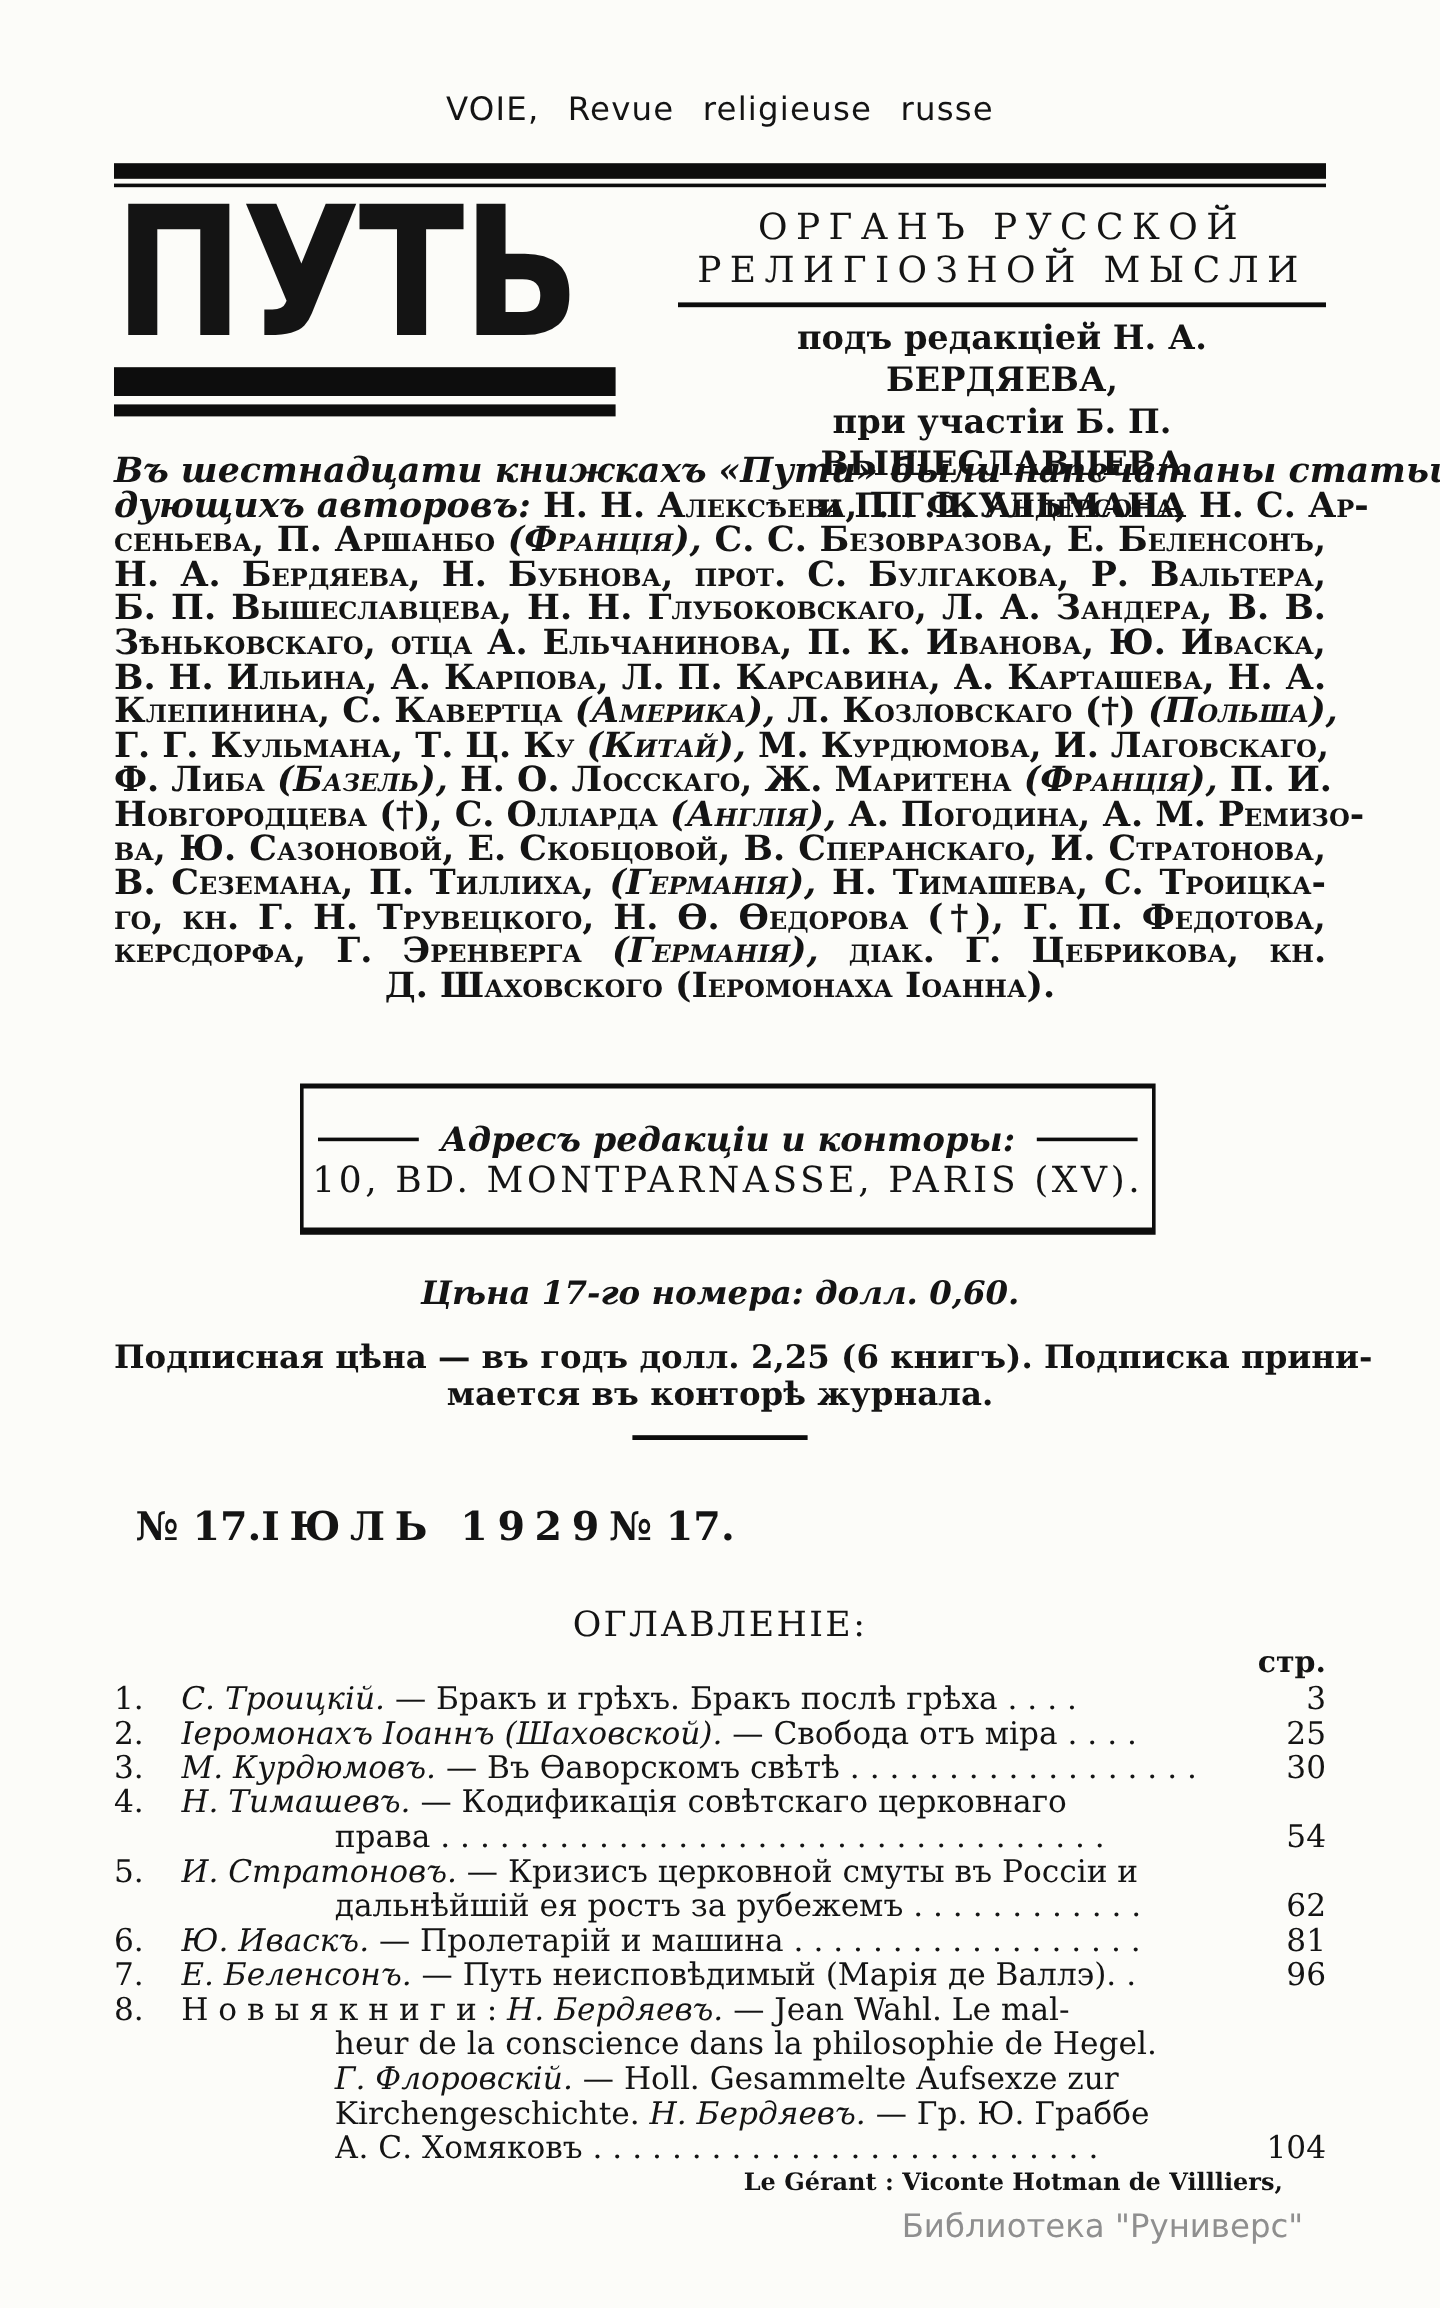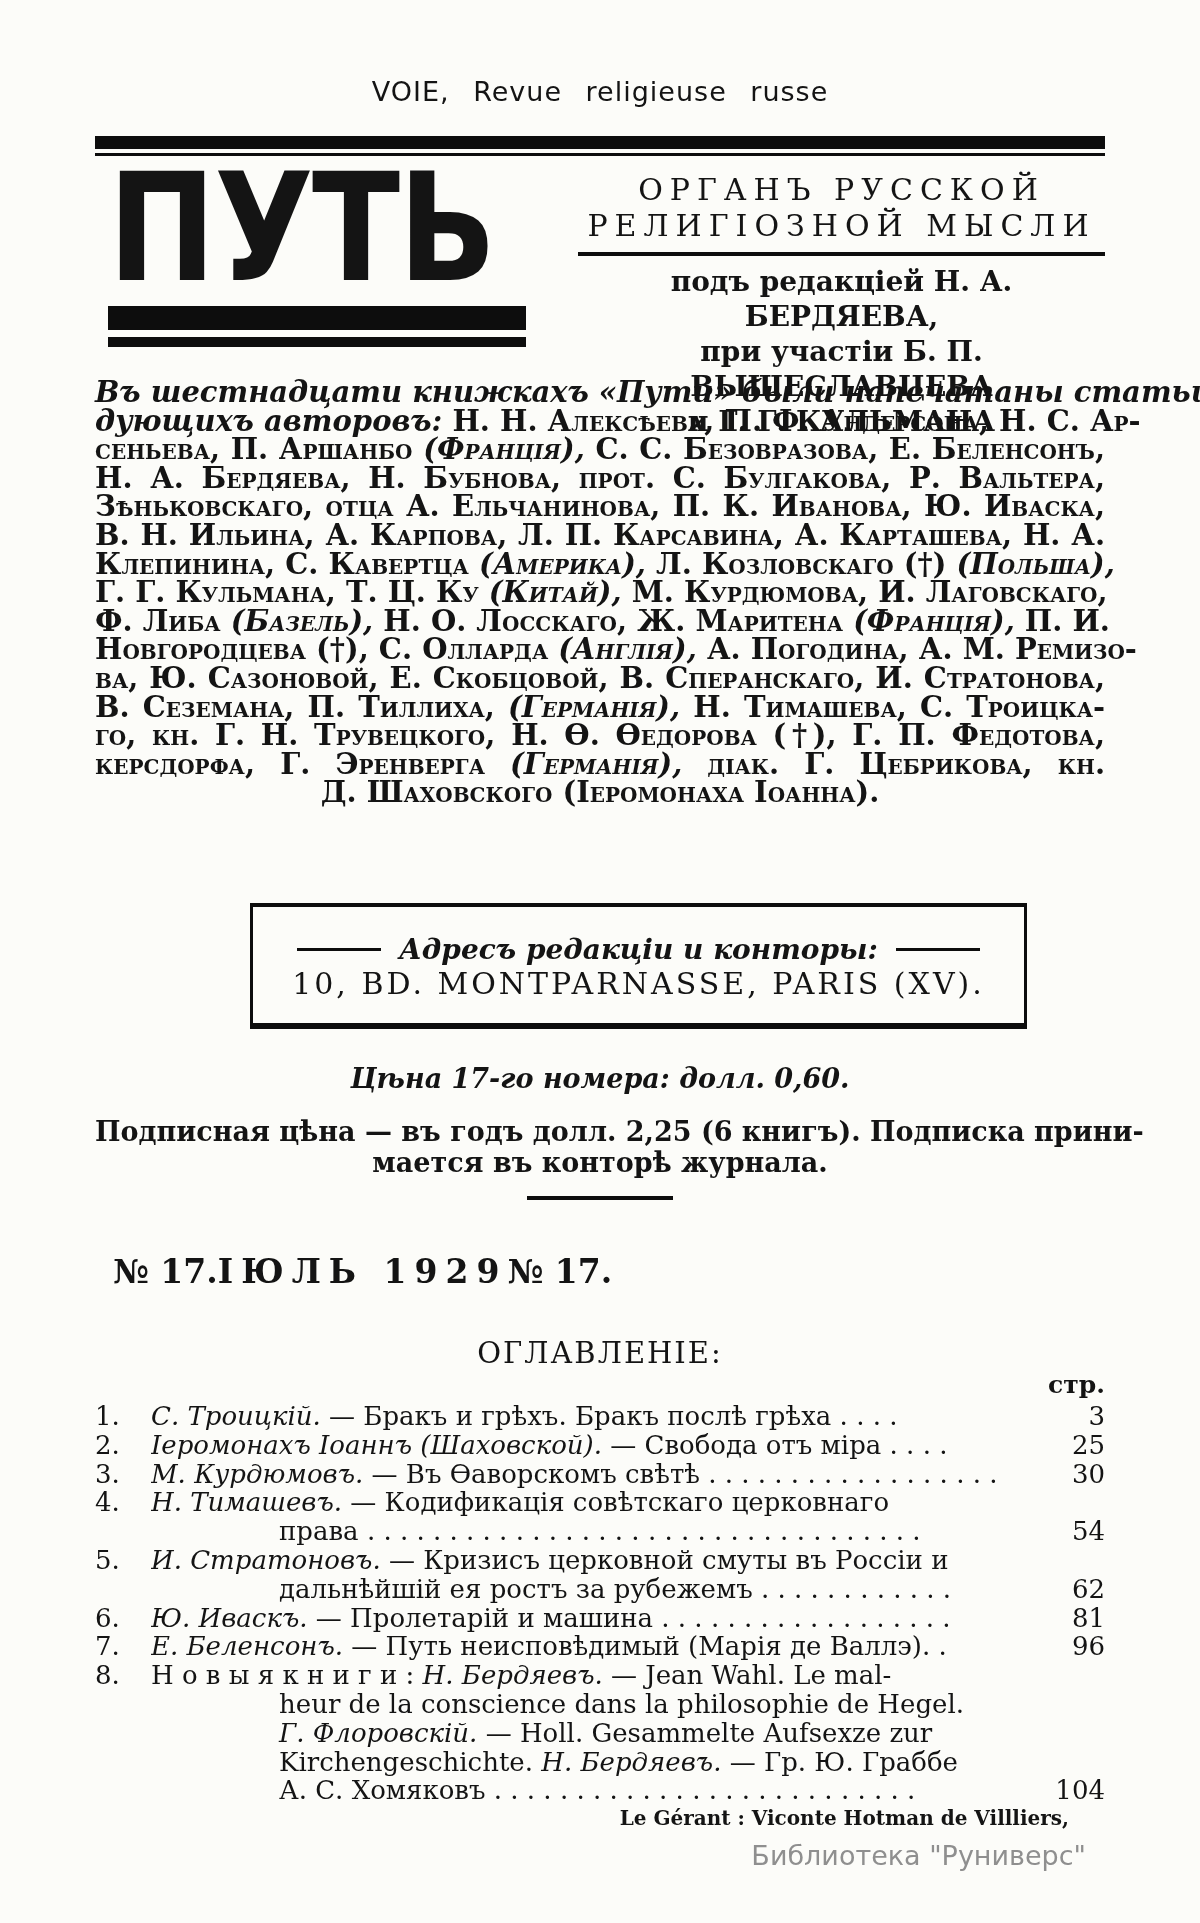--- a/index.html
+++ b/index.html
@@ -7,40 +7,40 @@
         font-family:"DejaVu Serif",serif;overflow:hidden;}
 
   .french-title{position:absolute;top:76px;left:0;right:0;text-align:center;
     font-family:"DejaVu Sans",sans-serif;font-weight:normal;font-size:27px;
     letter-spacing:1px;word-spacing:14px;}
 
   .top-rule{position:absolute;top:136px;left:95px;right:95px;}
   .top-rule .bar{height:13px;background:#0d0d0d;}
   .top-rule .line{height:3px;background:#0d0d0d;margin-top:4px;}
 
-  .masthead{position:absolute;top:170px;left:108px;right:95px;display:flex;}
+  .masthead{position:absolute;top:170px;left:95px;right:95px;display:flex;}
   .logo-block{width:418px;flex:none;}
   .logo-text{font-family:"DejaVu Sans",sans-serif;font-weight:bold;font-size:150px;
     line-height:116px;height:128px;letter-spacing:-2px;transform:scaleX(.86);
     transform-origin:left top;white-space:nowrap;}
   .logo-bar1{height:24px;background:#0d0d0d;margin-top:8px;}
   .logo-bar2{height:10px;background:#0d0d0d;margin-top:7px;}
   .organ-block{flex:1;padding-left:52px;padding-top:2px;text-align:center;}
   .organ-line{font-size:30px;line-height:36px;letter-spacing:7px;white-space:nowrap;}
   .organ-rule{height:4px;background:#0d0d0d;margin-top:8px;}
   .editors{margin-top:8px;font-weight:bold;font-size:28px;line-height:35px;}
 
   .authors{position:absolute;top:378px;left:95px;right:95px;
     font-weight:bold;font-size:29px;line-height:28.6px;}
   .para-line{text-align:justify;text-align-last:justify;white-space:nowrap;}
   .para-line.center{text-align:center;text-align-last:center;white-space:normal;}
   .it{font-style:italic;}
   .sc{font-variant:small-caps;}
 
-  .address-box{position:absolute;top:903px;left:250px;width:777px;height:126px;
+  .address-box{position:absolute;top:903px;left:250px;width:713px;height:126px;
     box-sizing:border-box;border:3px solid #0d0d0d;border-top-width:4px;
     border-bottom-width:6px;text-align:center;}
   .addr-row{margin-top:26px;display:flex;align-items:center;justify-content:center;gap:18px;}
   .addr-label{font-style:italic;font-weight:bold;font-size:28px;white-space:nowrap;}
   .dash{height:3px;background:#0d0d0d;width:84px;flex:none;}
   .addr-street{font-size:30px;letter-spacing:3px;white-space:nowrap;}
 
   .price-line{position:absolute;top:1063px;left:0;right:0;text-align:center;
     font-style:italic;font-weight:bold;font-size:27px;}
 
@@ -99,20 +99,21 @@
         <div>и Г. Г. КУЛЬМАНА</div>
       </div>
     </div>
   </div>
 
   <div class="authors">
       <div class="para-line"><span class="it">Въ шестнадцати книжкахъ «Пути» были напечатаны статьи слѣ-</span></div>
       <div class="para-line"><span class="it">дующихъ авторовъ: </span><span class="sc">Н. Н. Алексѣева, П. Ф. Андерсона, Н. С. Ар-</span></div>
       <div class="para-line"><span class="sc">сеньева, П. Аршанбо </span><span class="it sc">(Франція),</span><span class="sc"> С. С. Безовразова, Е. Беленсонъ,</span></div>
       <div class="para-line"><span class="sc">Н. А. Бердяева, Н. Бубнова, прот. С. Булгакова, Р. Вальтера,</span></div>
+      <div class="para-line"><span class="sc">Б. П. Вышеславцева, Н. Н. Глубоковскаго, Л. А. Зандера, В. В.</span></div>
       <div class="para-line"><span class="sc">Зѣньковскаго, отца А. Ельчанинова, П. К. Иванова, Ю. Иваска,</span></div>
       <div class="para-line"><span class="sc">В. Н. Ильина, А. Карпова, Л. П. Карсавина, А. Карташева, Н. А.</span></div>
       <div class="para-line"><span class="sc">Клепинина, С. Кавертца </span><span class="it sc">(Америка),</span><span class="sc"> Л. Козловскаго (†) </span><span class="it sc">(Польша),</span></div>
       <div class="para-line"><span class="sc">Г. Г. Кульмана, Т. Ц. Ку </span><span class="it sc">(Китай),</span><span class="sc"> М. Курдюмова, И. Лаговскаго,</span></div>
       <div class="para-line"><span class="sc">Ф. Либа </span><span class="it sc">(Базель),</span><span class="sc"> Н. О. Лосскаго, Ж. Маритена </span><span class="it sc">(Франція),</span><span class="sc"> П. И.</span></div>
       <div class="para-line"><span class="sc">Новгородцева (†), С. Олларда </span><span class="it sc">(Англія),</span><span class="sc"> А. Погодина, А. М. Ремизо-</span></div>
       <div class="para-line"><span class="sc">ва, Ю. Сазоновой, Е. Скобцовой, В. Сперанскаго, И. Стратонова,</span></div>
       <div class="para-line"><span class="sc">В. Сеземана, П. Тиллиха, </span><span class="it sc">(Германія),</span><span class="sc"> Н. Тимашева, С. Троицка-</span></div>
       <div class="para-line"><span class="sc">го, кн. Г. Н. Трувецкого, Н. Ѳ. Ѳедорова (†), Г. П. Федотова,</span></div>
       <div class="para-line"><span class="sc">керсдорфа, Г. Эренверга </span><span class="it sc">(Германія),</span><span class="sc"> діак. Г. Цебрикова, кн.</span></div>

